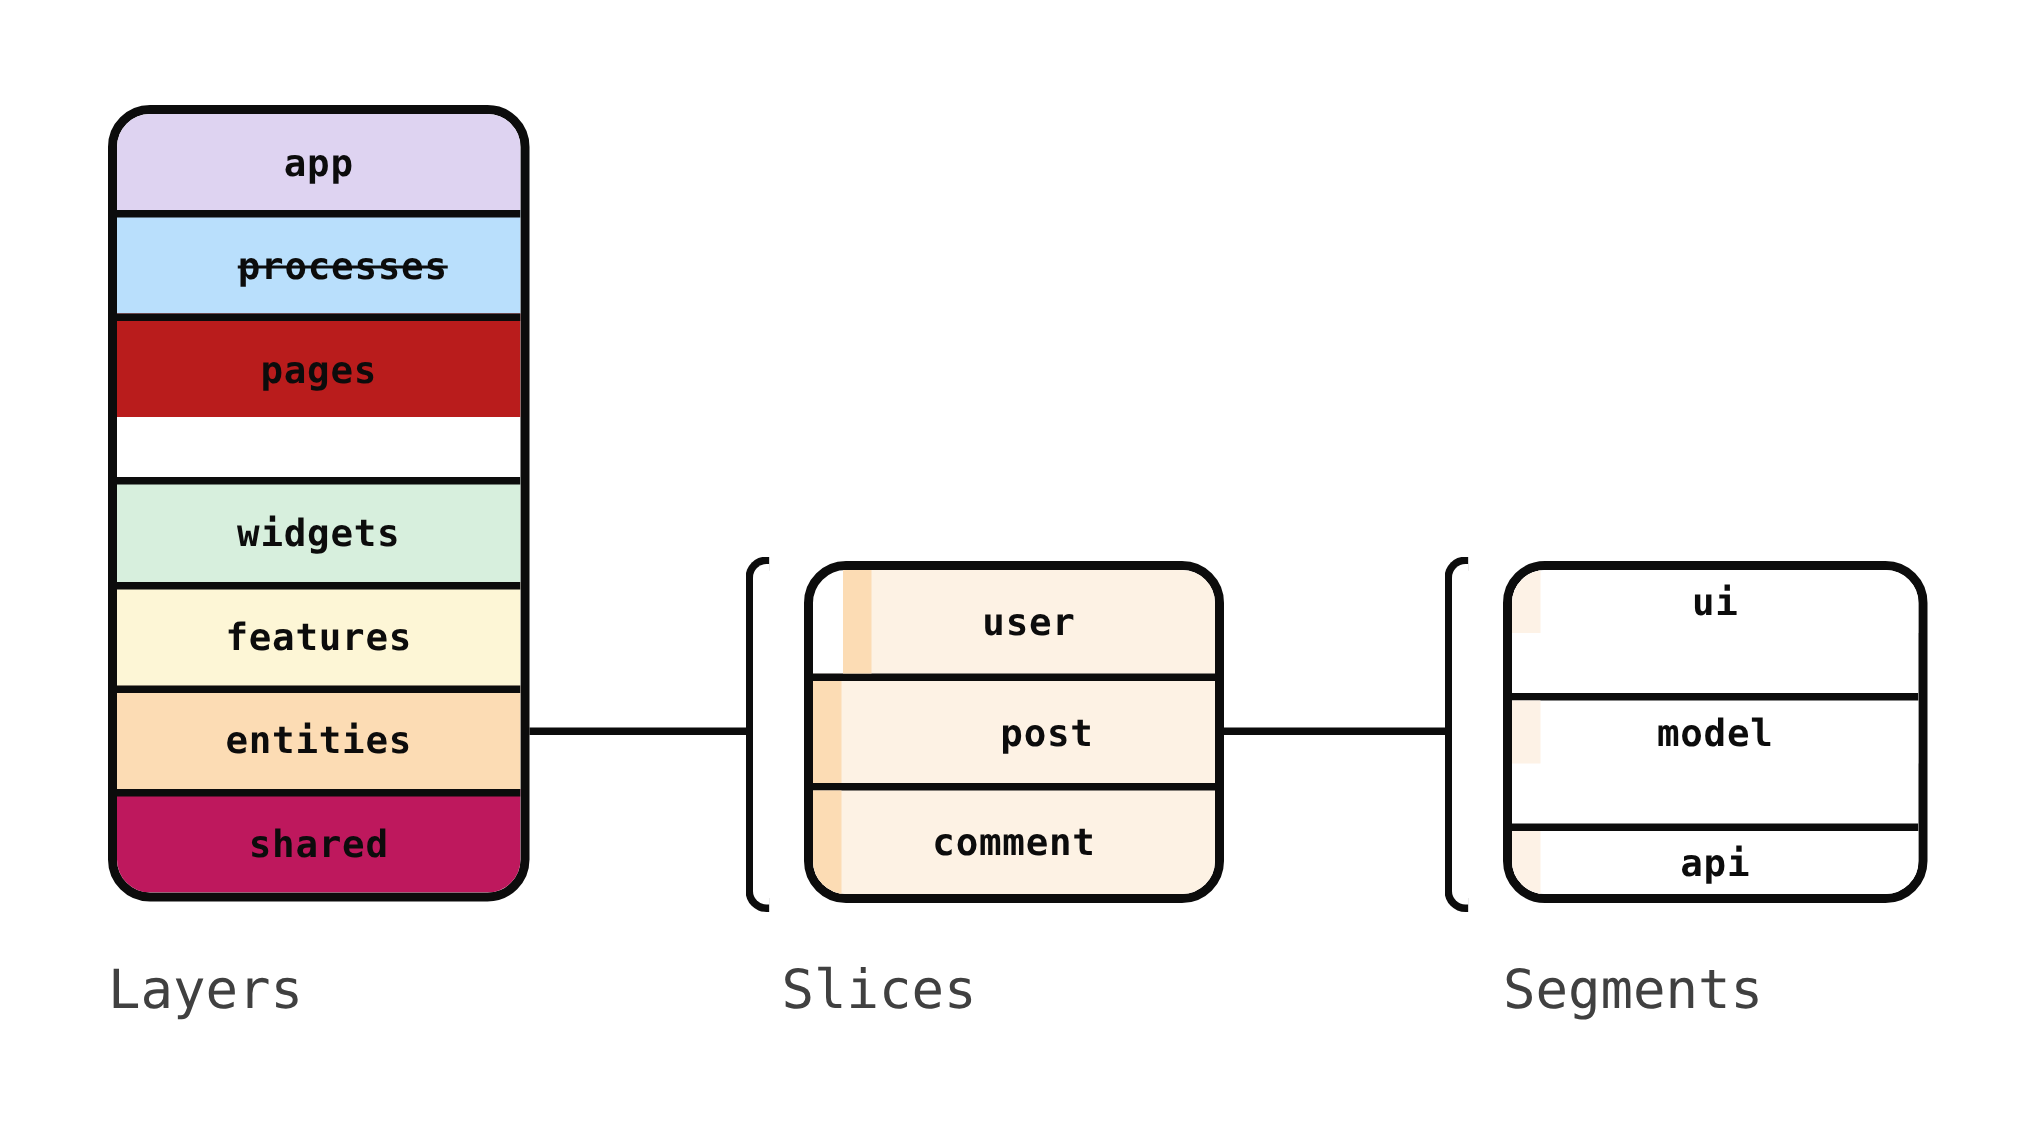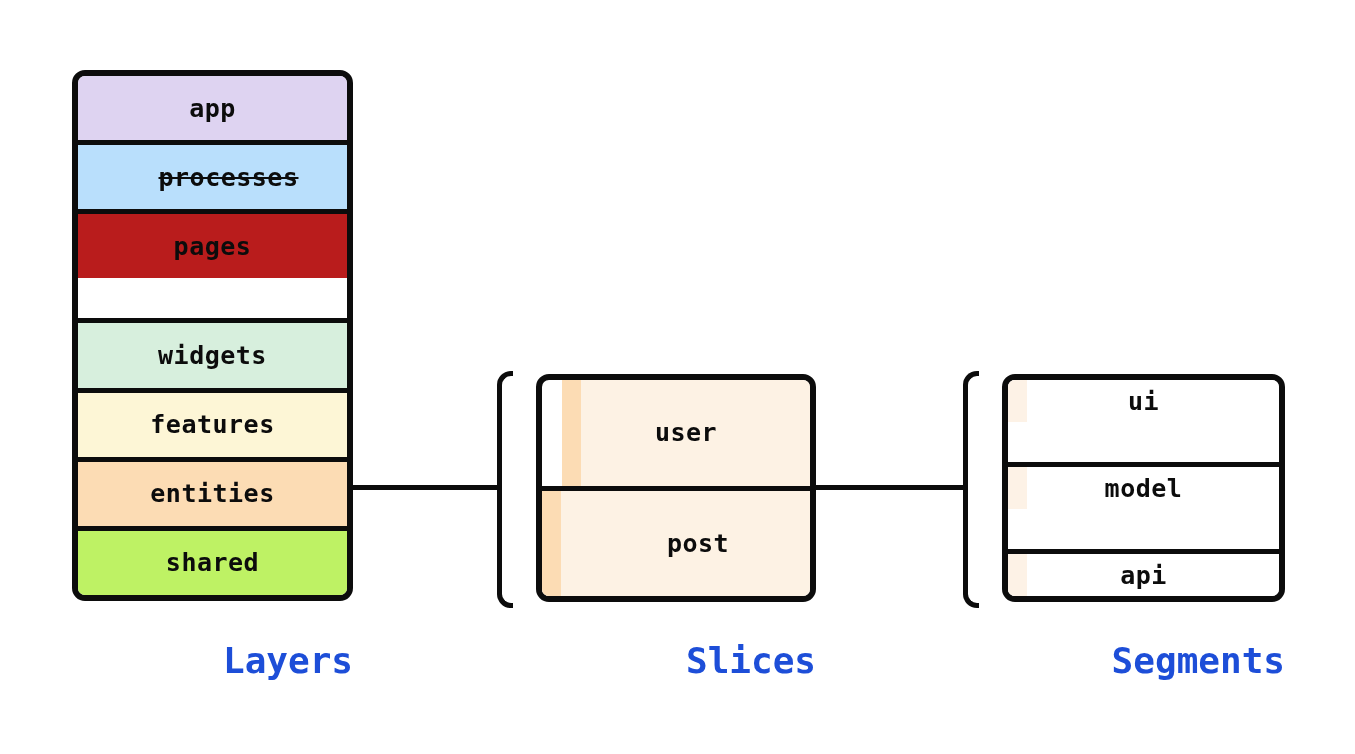--- a/index.html
+++ b/index.html
@@ -9,21 +9,21 @@
     height: 754px;
     background: #ffffff;
     font-family: "DejaVu Sans Mono", "Liberation Mono", monospace;
     color: #0c0c0c;
     overflow: hidden;
   }
   .stack-box {
     position: absolute;
     box-sizing: border-box;
     border: 6px solid #0c0c0c;
-    border-radius: 13px;
+    border-radius: 28px;
     overflow: hidden;
     display: flex;
     flex-direction: column;
     background: #ffffff;
     text-align: center;
   }
   .stack-row {
     position: relative;
     flex: 1 1 0;
     display: flex;
@@ -54,36 +54,36 @@
     position: absolute;
     box-sizing: border-box;
     border-left: 5px solid #0c0c0c;
     border-top: 5px solid #0c0c0c;
     border-bottom: 5px solid #0c0c0c;
     border-radius: 14px 0 0 14px;
     background: transparent;
   }
   .caption {
     position: absolute;
-    text-align: right;
+    text-align: left;
     font-size: 36px;
-    font-weight: bold;
-    color: #1d4ed8;
+    font-weight: normal;
+    color: #404040;
     white-space: nowrap;
   }
   
   #layers-box   { left: 72px;  top: 70px;  width: 281px; height: 531px; }
   #connector-1  { left: 353px; top: 485px; width: 149px; }
   #slices-bracket   { left: 497px; top: 371px; width: 16px; height: 237px; }
   #slices-box   { left: 536px; top: 374px; width: 280px; height: 228px; }
   #connector-2  { left: 816px; top: 485px; width: 152px; }
   #segments-bracket { left: 963px; top: 371px; width: 16px; height: 237px; }
   #segments-box { left: 1002px; top: 374px; width: 283px; height: 228px; gap: 40px; }
   #caption-layers   { left: 72px;   top: 640px; width: 281px; }
-  #caption-slices   { left: 536px;  top: 640px; width: 280px; }
+  #caption-slices   { left: 521px;  top: 640px; width: 280px; }
   #caption-segments { left: 1002px; top: 640px; width: 283px; }
 </style>
 </head>
 <body>
 
 <div class="canvas">
 
   <div class="stack-box" id="layers-box">
     <div class="stack-row" style="background: rgb(222, 211, 241);">
       <span class="row-label">app</span>
@@ -96,36 +96,40 @@
     </div>
     <div class="stack-row" style="background: rgb(215, 239, 221); margin-top: 40px;">
       <span class="row-label">widgets</span>
     </div>
     <div class="stack-row" style="background: rgb(253, 246, 214);">
       <span class="row-label">features</span>
     </div>
     <div class="stack-row" style="background: rgb(252, 220, 180);">
       <span class="row-label">entities</span>
     </div>
-    <div class="stack-row" style="background: #bef264;">
+    <div class="stack-row" style="background: #be185d;">
       <span class="row-label">shared</span>
     </div>
   </div>
 
   <div class="connector" id="connector-1"></div>
 
   <div class="open-bracket" id="slices-bracket"></div>
   <div class="stack-box" id="slices-box">
     <div class="stack-row" style="background: rgb(253, 242, 228); margin-left: 20px;">
       <div class="accent-stripe" style="background: rgb(252, 220, 180);"></div>
       <span class="row-label">user</span>
     </div>
     <div class="stack-row" style="background: rgb(253, 242, 228); padding-left: 44px;">
       <div class="accent-stripe" style="background: rgb(252, 220, 180);"></div>
       <span class="row-label">post</span>
+    </div>
+    <div class="stack-row" style="background: rgb(253, 242, 228);">
+      <div class="accent-stripe" style="background: rgb(252, 220, 180);"></div>
+      <span class="row-label">comment</span>
     </div>
   </div>
 
   <div class="connector" id="connector-2"></div>
 
   <div class="open-bracket" id="segments-bracket"></div>
   <div class="stack-box" id="segments-box">
     <div class="stack-row" style="background: rgb(255, 255, 255);">
       <div class="accent-stripe" style="background: rgb(253, 242, 230);"></div>
       <span class="row-label">ui</span>

